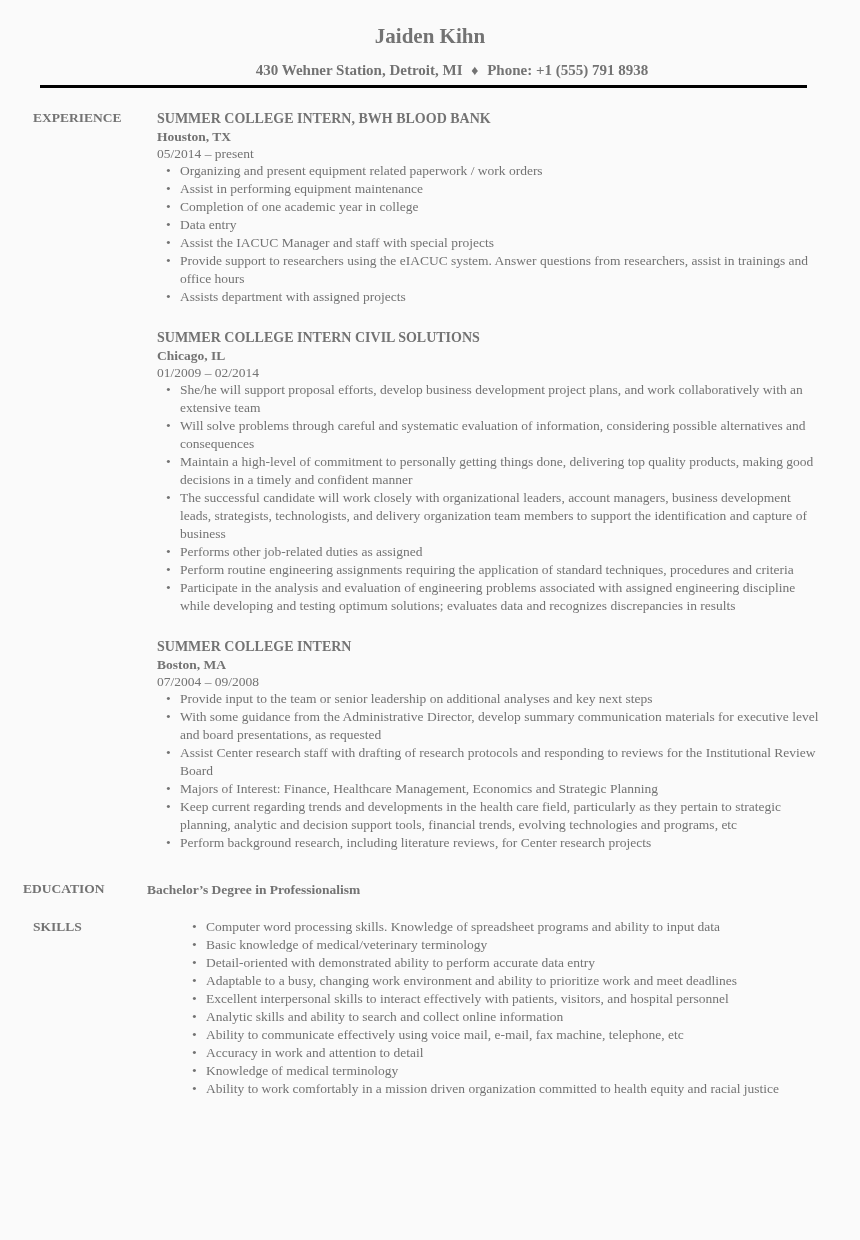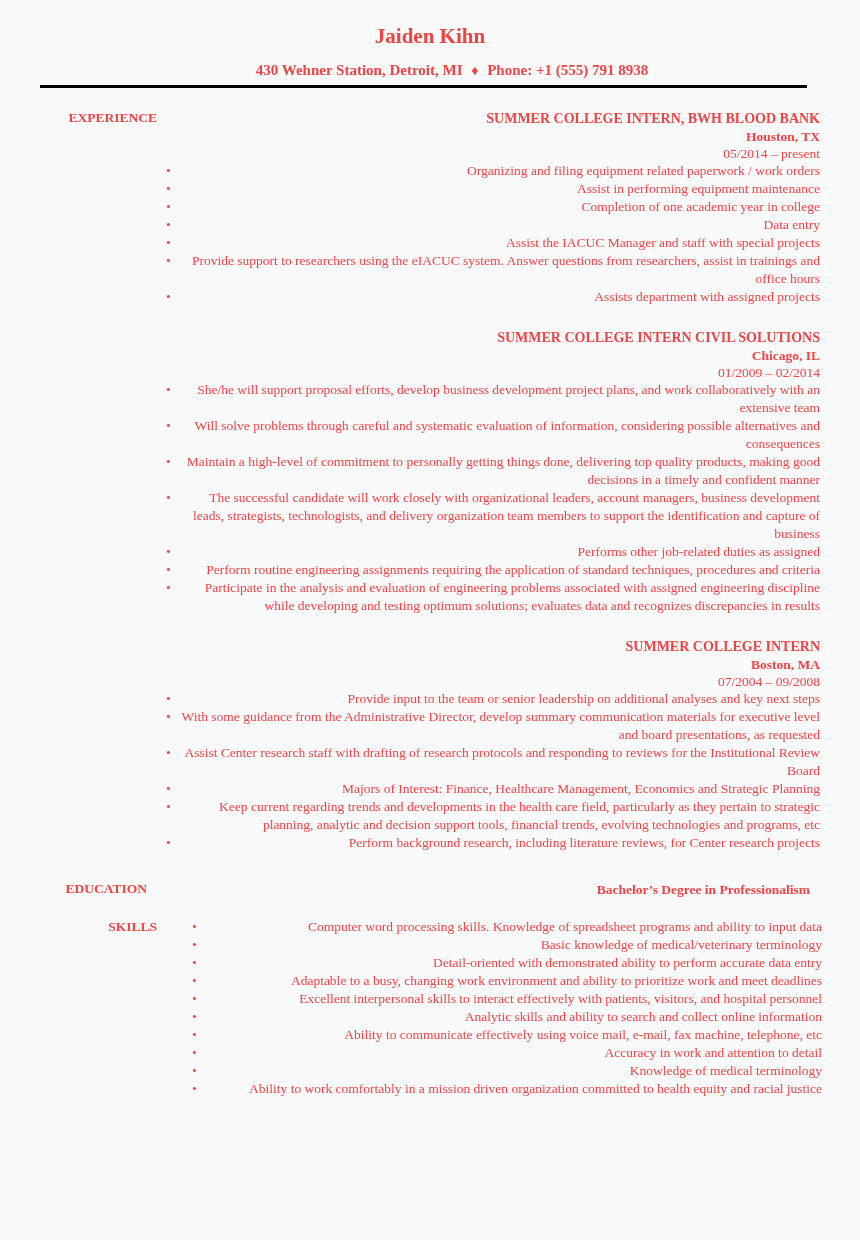--- a/index.html
+++ b/index.html
@@ -5,21 +5,21 @@
   html, body {
     margin: 0;
     padding: 0;
     background: #fafafa;
   }
   .page {
     position: relative;
     width: 860px;
     height: 1240px;
     background: #fafafa;
-    color: #ef4444;
+    color: #737373;
     font-family: "Liberation Serif", "DejaVu Serif", serif;
     font-size: 13.5px;
     line-height: 18px;
     overflow: hidden;
     box-sizing: border-box;
     padding-top: 24px;
   }
   
   .hdr {
     text-align: center;
@@ -46,21 +46,20 @@
     height: 3px;
     background: #000000;
     border: none;
   }
   
   .row {
     display: flex;
     margin-top: 21px;
     padding-left: 33px;
     padding-right: 38px;
-    text-align: right;
   }
   .row.edu { margin-top: 28px; padding-left: 23px; }
   .row.skl { margin-top: 19px; gap: 26px; }
   .label-col {
     width: 124px;
     flex: 0 0 124px;
     font-weight: bold;
     font-size: 13.5px;
   }
   .content-col {
@@ -126,21 +125,21 @@
   <div class="row">
     <div class="label-col">EXPERIENCE</div>
     <div class="content-col">
 
       <div class="job">
         <div class="job-title">SUMMER COLLEGE INTERN, BWH BLOOD BANK</div>
         <div class="job-location">Houston, TX</div>
         <div class="job-dates">05/2014 – present</div>
         <ul class="bullets">
 
-        <li>Organizing and filing equipment related paperwork / work orders</li>
+        <li>Organizing and present equipment related paperwork / work orders</li>
             <li>Assist in performing equipment maintenance</li>
             <li>Completion of one academic year in college</li>
             <li>Data entry</li>
             <li>Assist the IACUC Manager and staff with special projects</li>
             <li>Provide support to researchers using the eIACUC system. Answer questions from researchers, assist in trainings and office hours</li>
             <li>Assists department with assigned projects</li>
           </ul>
       </div>
 
       <div class="job">

